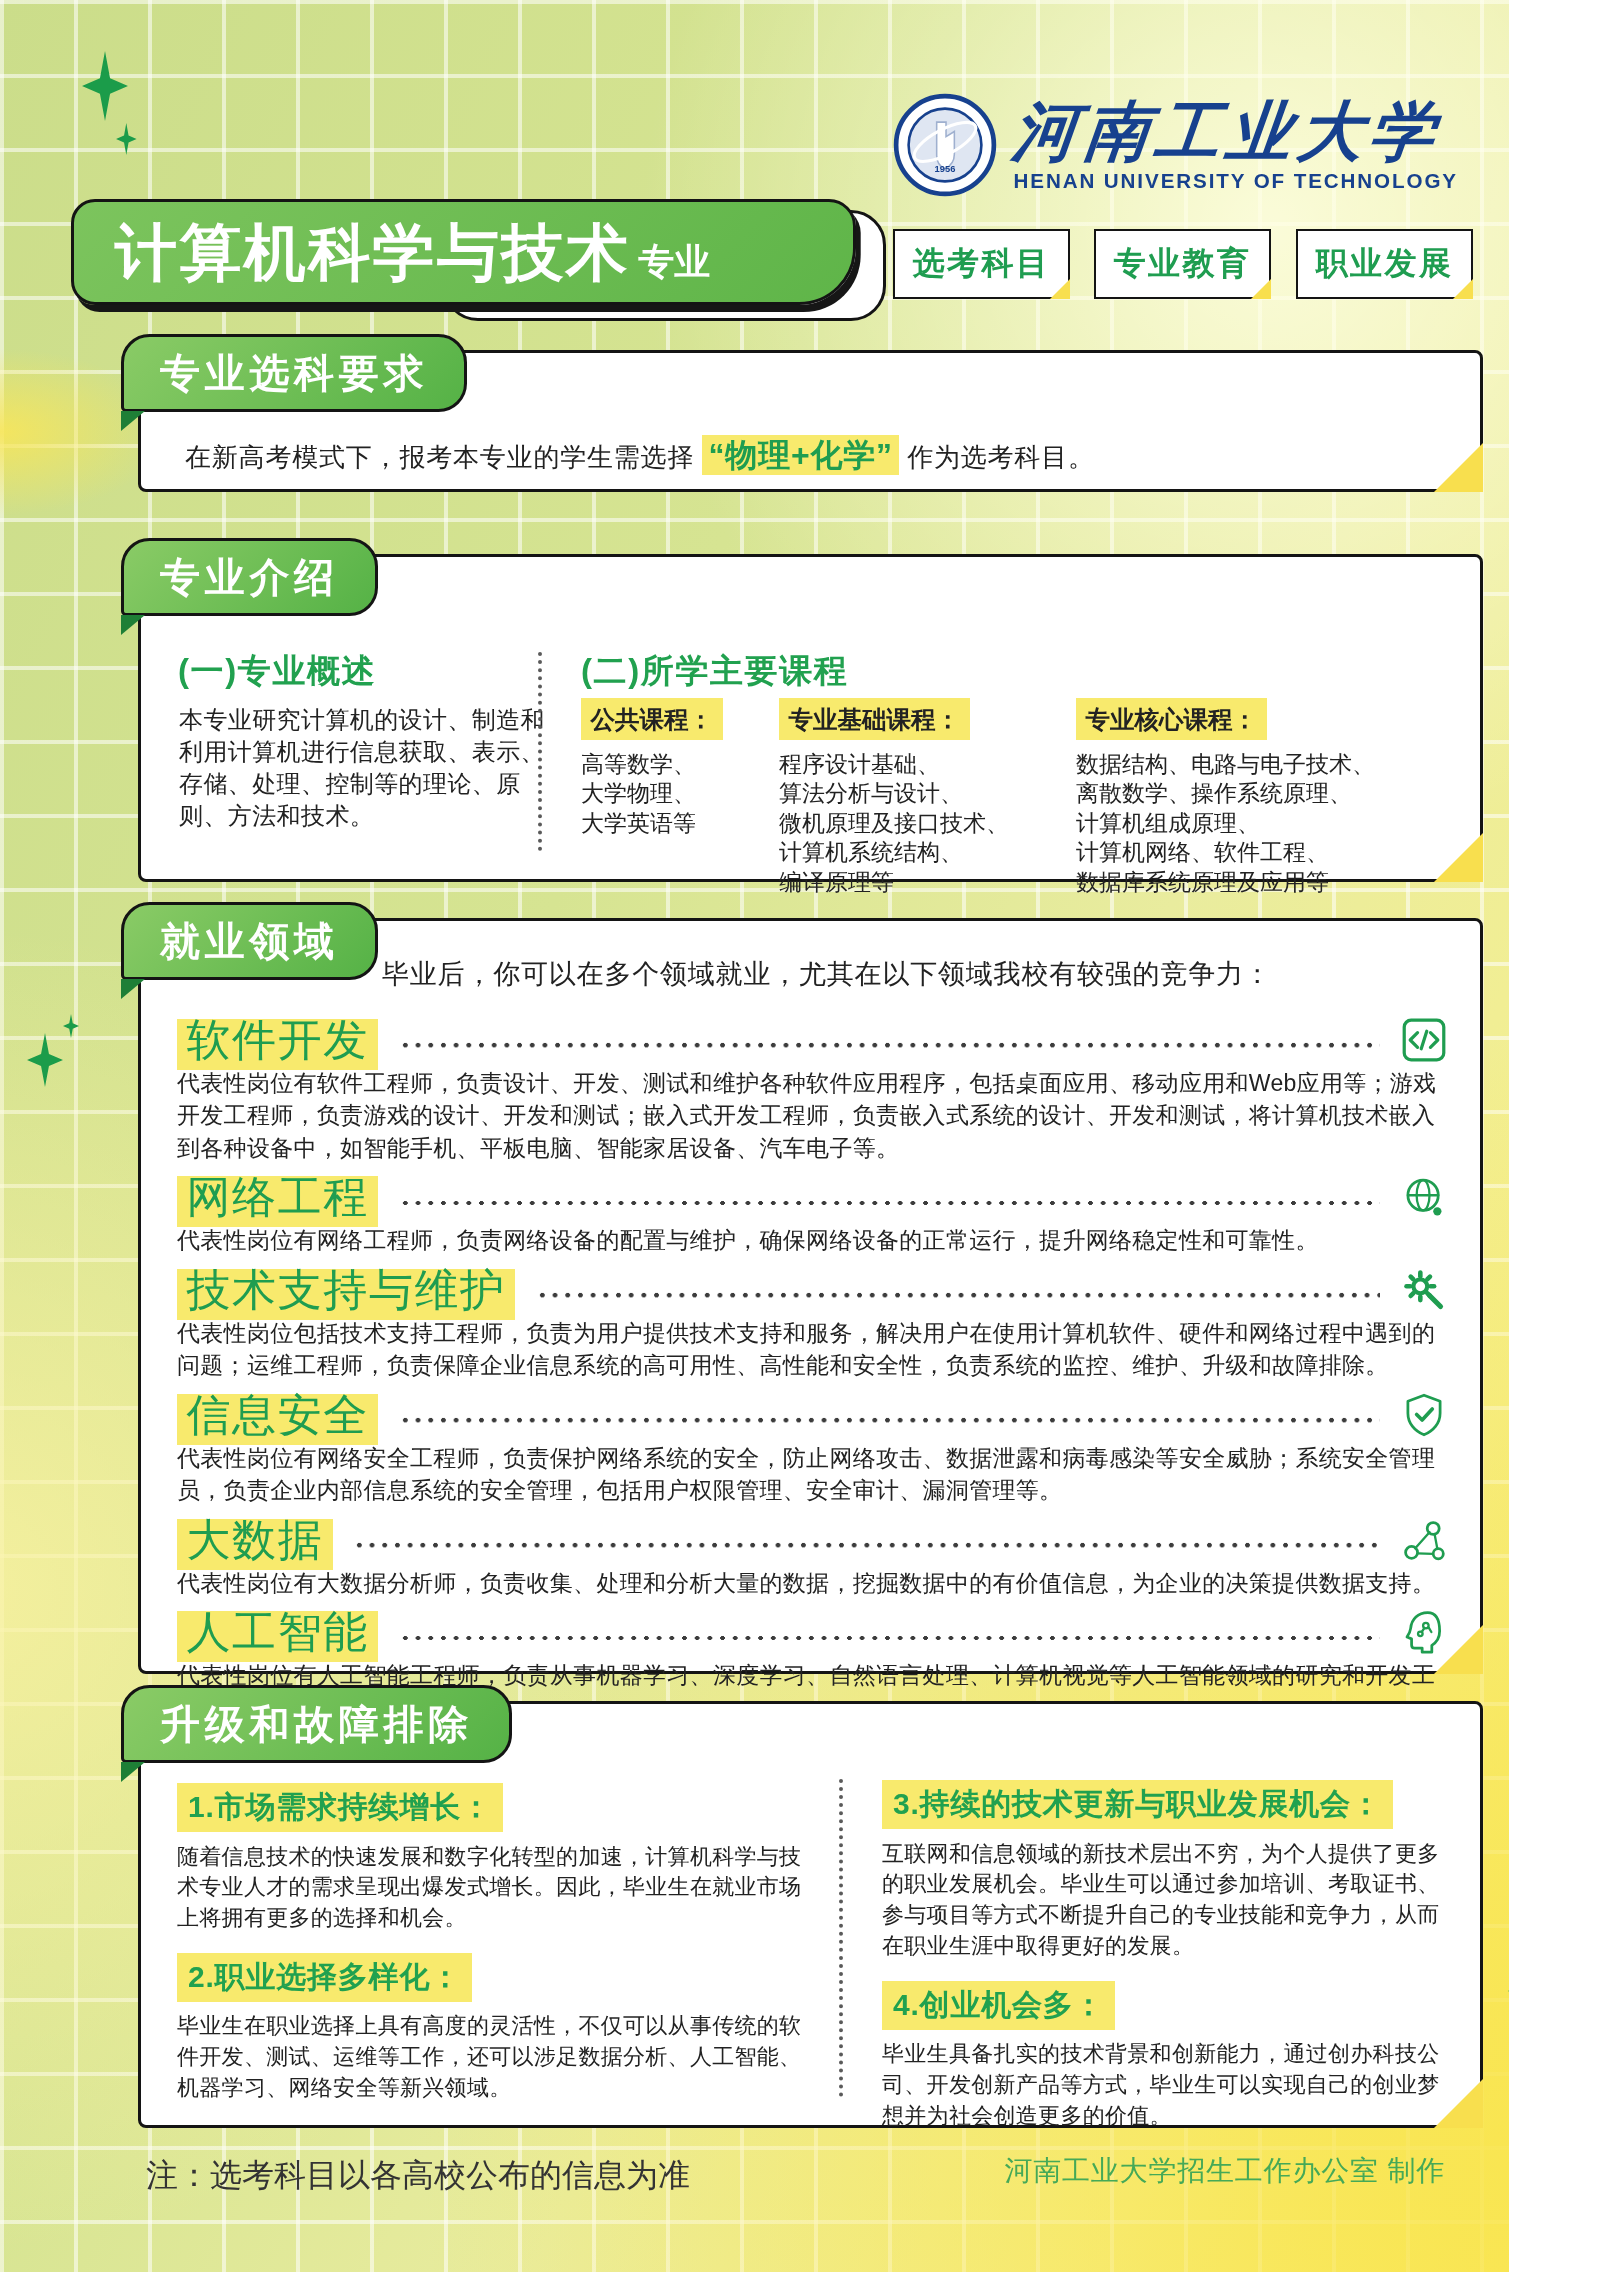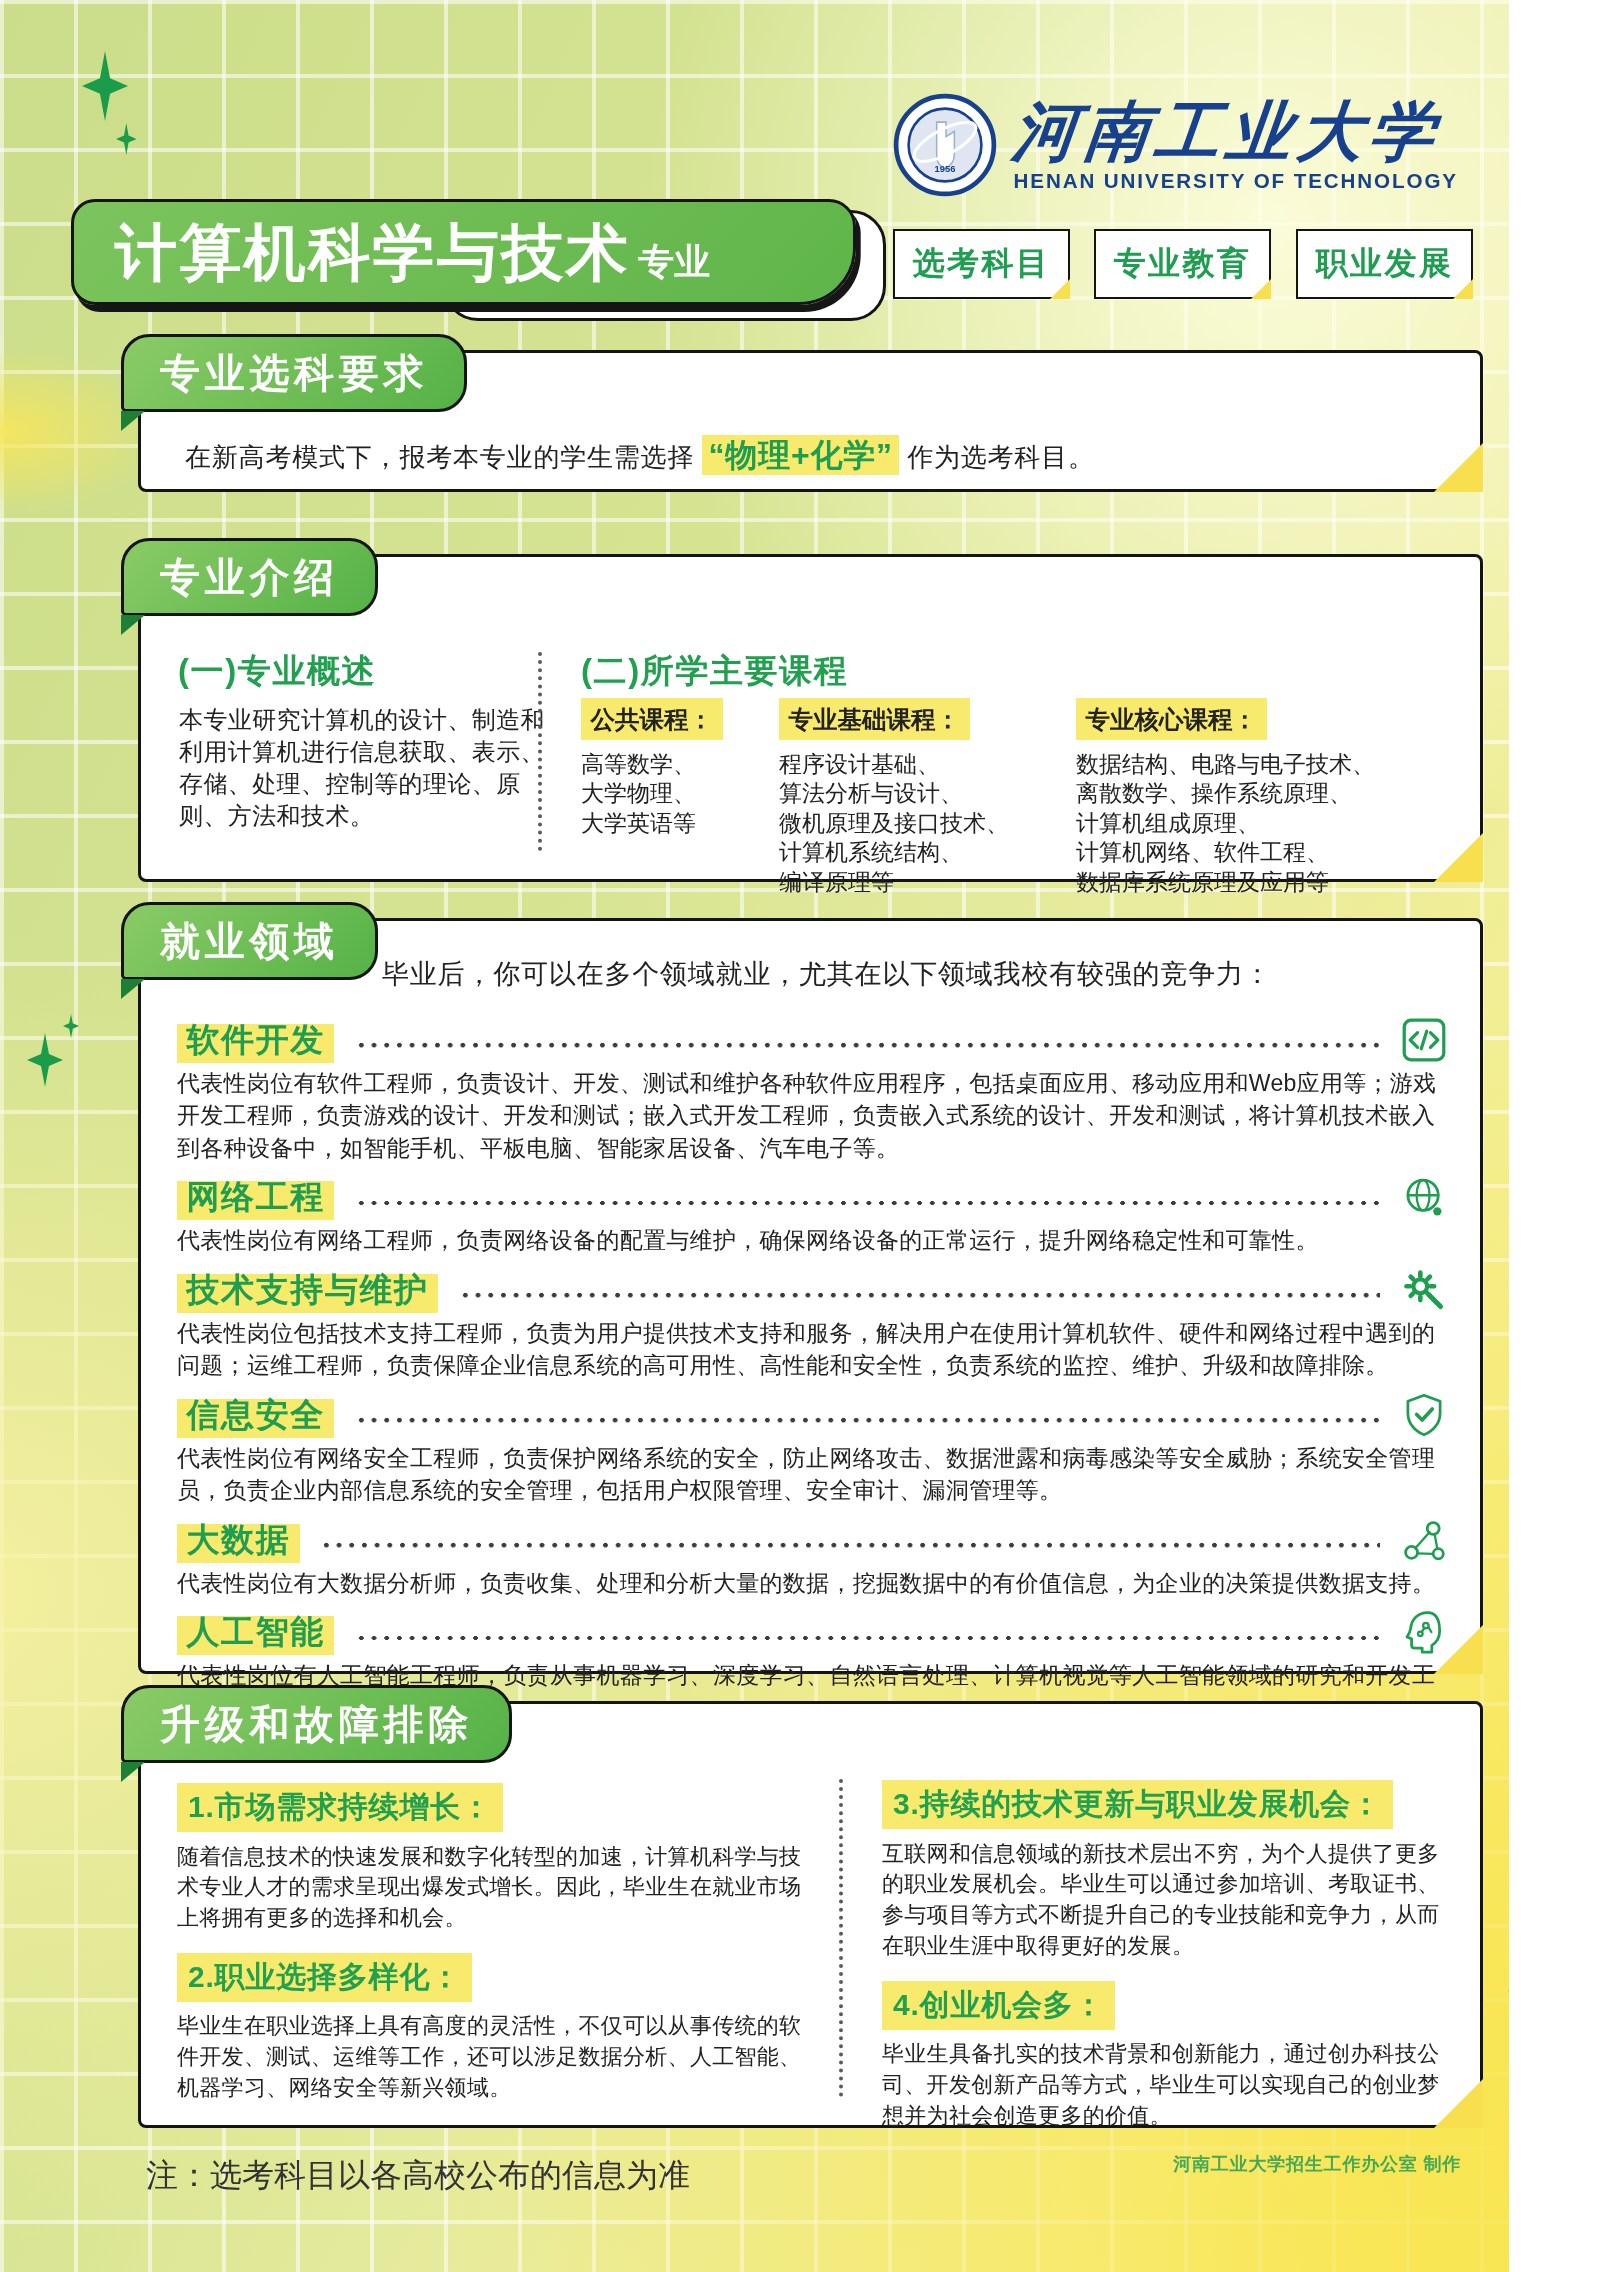--- a/index.html
+++ b/index.html
@@ -85,40 +85,40 @@
   .cg-label { display:inline-block; background:#f8ea6d; color:#222; font-size:24.5px;
     font-weight:800; padding:4.7px 9.5px; }
   .cg-items { margin-top:9.5px; font-size:23px; line-height:1.28; color:#222; white-space:pre-line; }
 
   .card3 { top:918px; height:756px; }
   .emp-intro { position:absolute; left:241px; top:35px; font-size:27px; color:#222; letter-spacing:0.8px; }
   .emp-rows { position:absolute; left:36px; top:97px; right:33px; }
   .emp-row { margin-top:11px; }
   .emp-row:first-child { margin-top:0; }
   .emp-head { display:flex; align-items:center; height:44px; }
-  .emp-label { font-size:33px; font-weight:700; color:#1f9d50; letter-spacing:1.6px;
+  .emp-label { font-size:44px; font-weight:400; color:#1f9d50; letter-spacing:1.6px;
     background:linear-gradient(transparent 14%, #f8ea6d 14%); padding:0 9.5px; white-space:nowrap; }
   .leader { flex:1; height:6.3px; margin:11px 20.6px 0 20.6px;
     background-image:radial-gradient(circle, #3c3c3c 2.1px, transparent 2.5px);
     background-size:12.7px 6.3px; background-repeat:repeat-x; background-position:0 center; }
   .emp-icon { width:46px; height:46px; flex:none; }
   .emp-desc { margin-top:4.7px; font-size:23px; line-height:1.42; color:#222; letter-spacing:0.3px; }
 
   .card4 { top:1701px; height:427px; }
   .fut-col { position:absolute; }
   .fcol-l { left:36px; top:79px; width:633px; }
   .fcol-r { left:741px; top:76px; width:573px; }
   .div4 { left:698px; top:75px; height:318px; }
   .fut-label { display:inline-block; font-size:30px; font-weight:900; color:#21a14f;
     background:#f8ea6d; padding:4px 11px; letter-spacing:0.8px; }
   .fut-body { margin-top:9.5px; font-size:22px; line-height:1.4; color:#222; letter-spacing:0.3px; }
   .fut-item + .fut-item { margin-top:19px; }
 
   .footer-note { position:absolute; left:146px; top:2154px; font-size:32px; font-weight:400; color:#333; }
-  .footer-credit { position:absolute; right:48px; top:2152px; font-size:18px; font-weight:700; color:#45a957; letter-spacing:0.8px; }
+  .footer-credit { position:absolute; right:64px; top:2152px; font-size:28px; font-weight:400; color:#45a957; letter-spacing:0.8px; }
 
   svg .st { stroke:#1f9d50; fill:none; stroke-linecap:round; stroke-linejoin:round; }
 </style>
 </head>
 <body>
 
 <div id="page">
 
   <div class="sparkle sp1"></div>
   <div class="sparkle sp2"></div>

